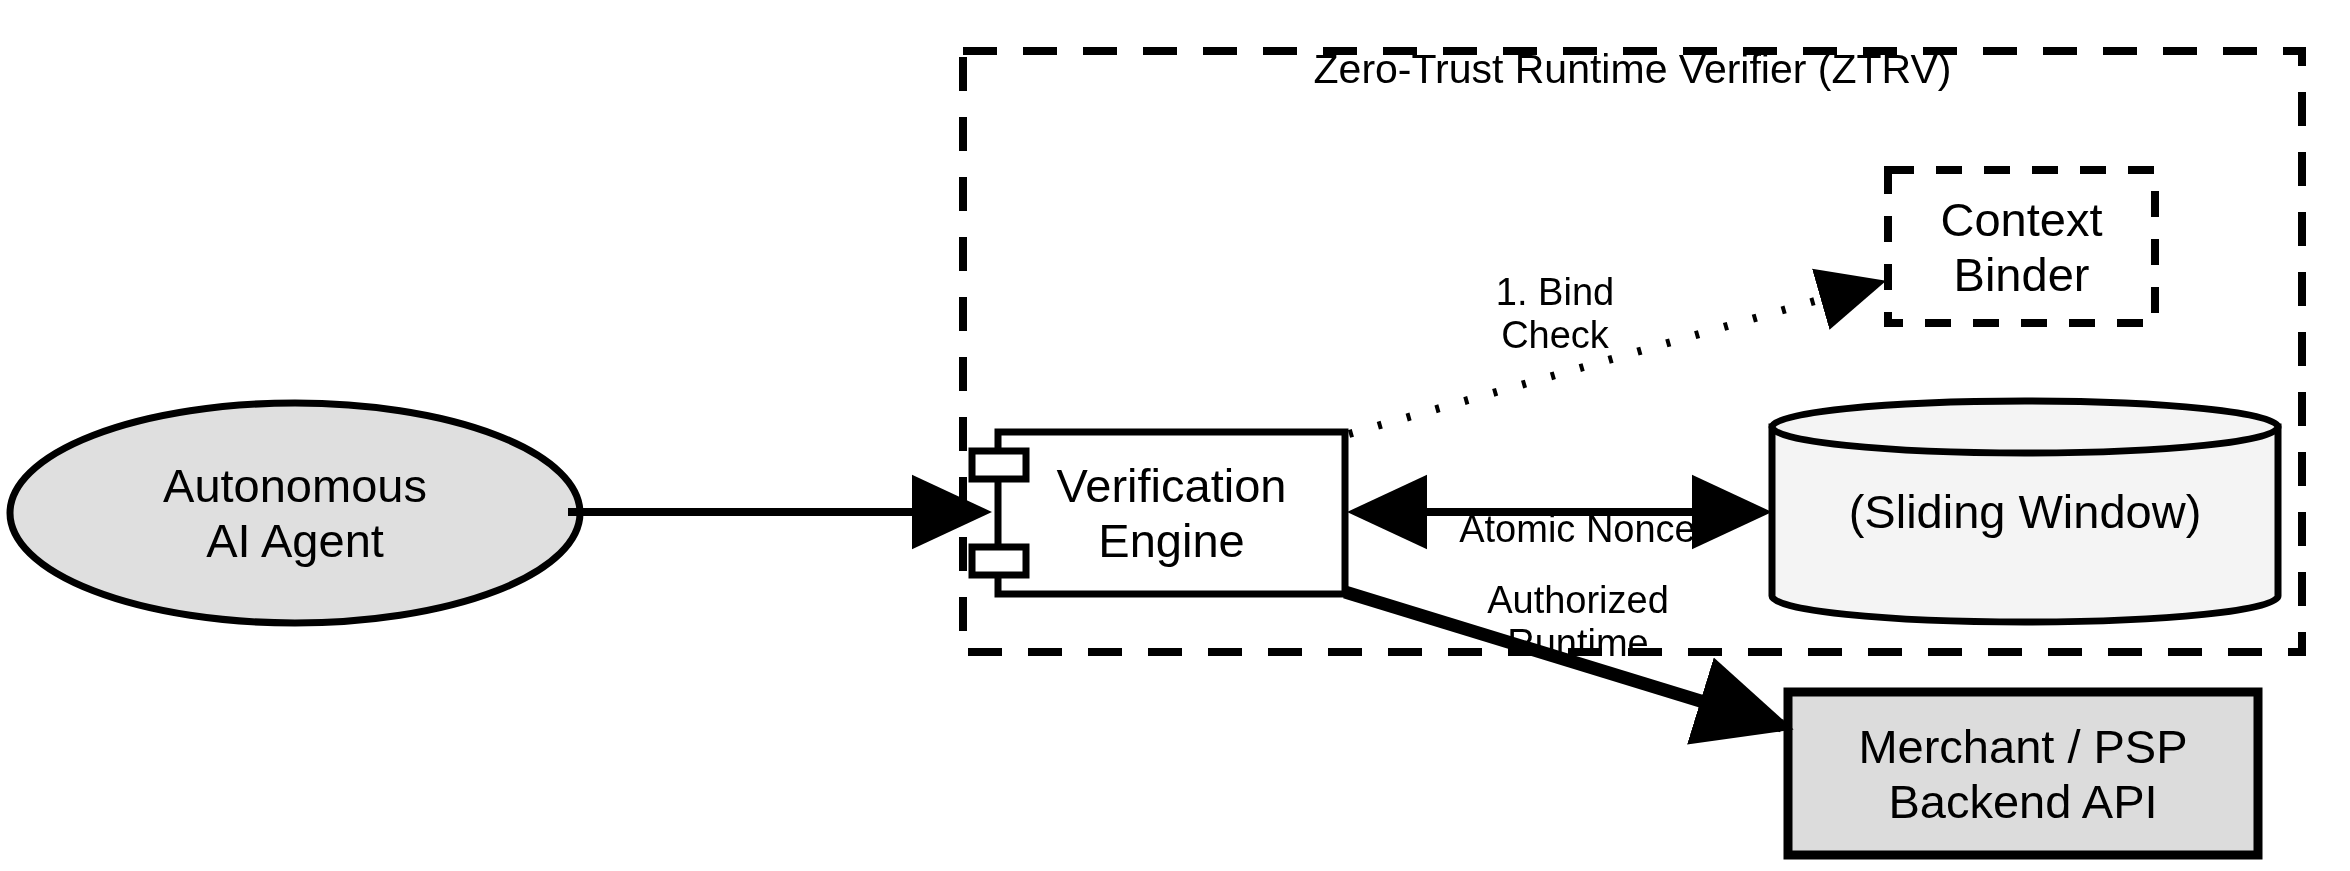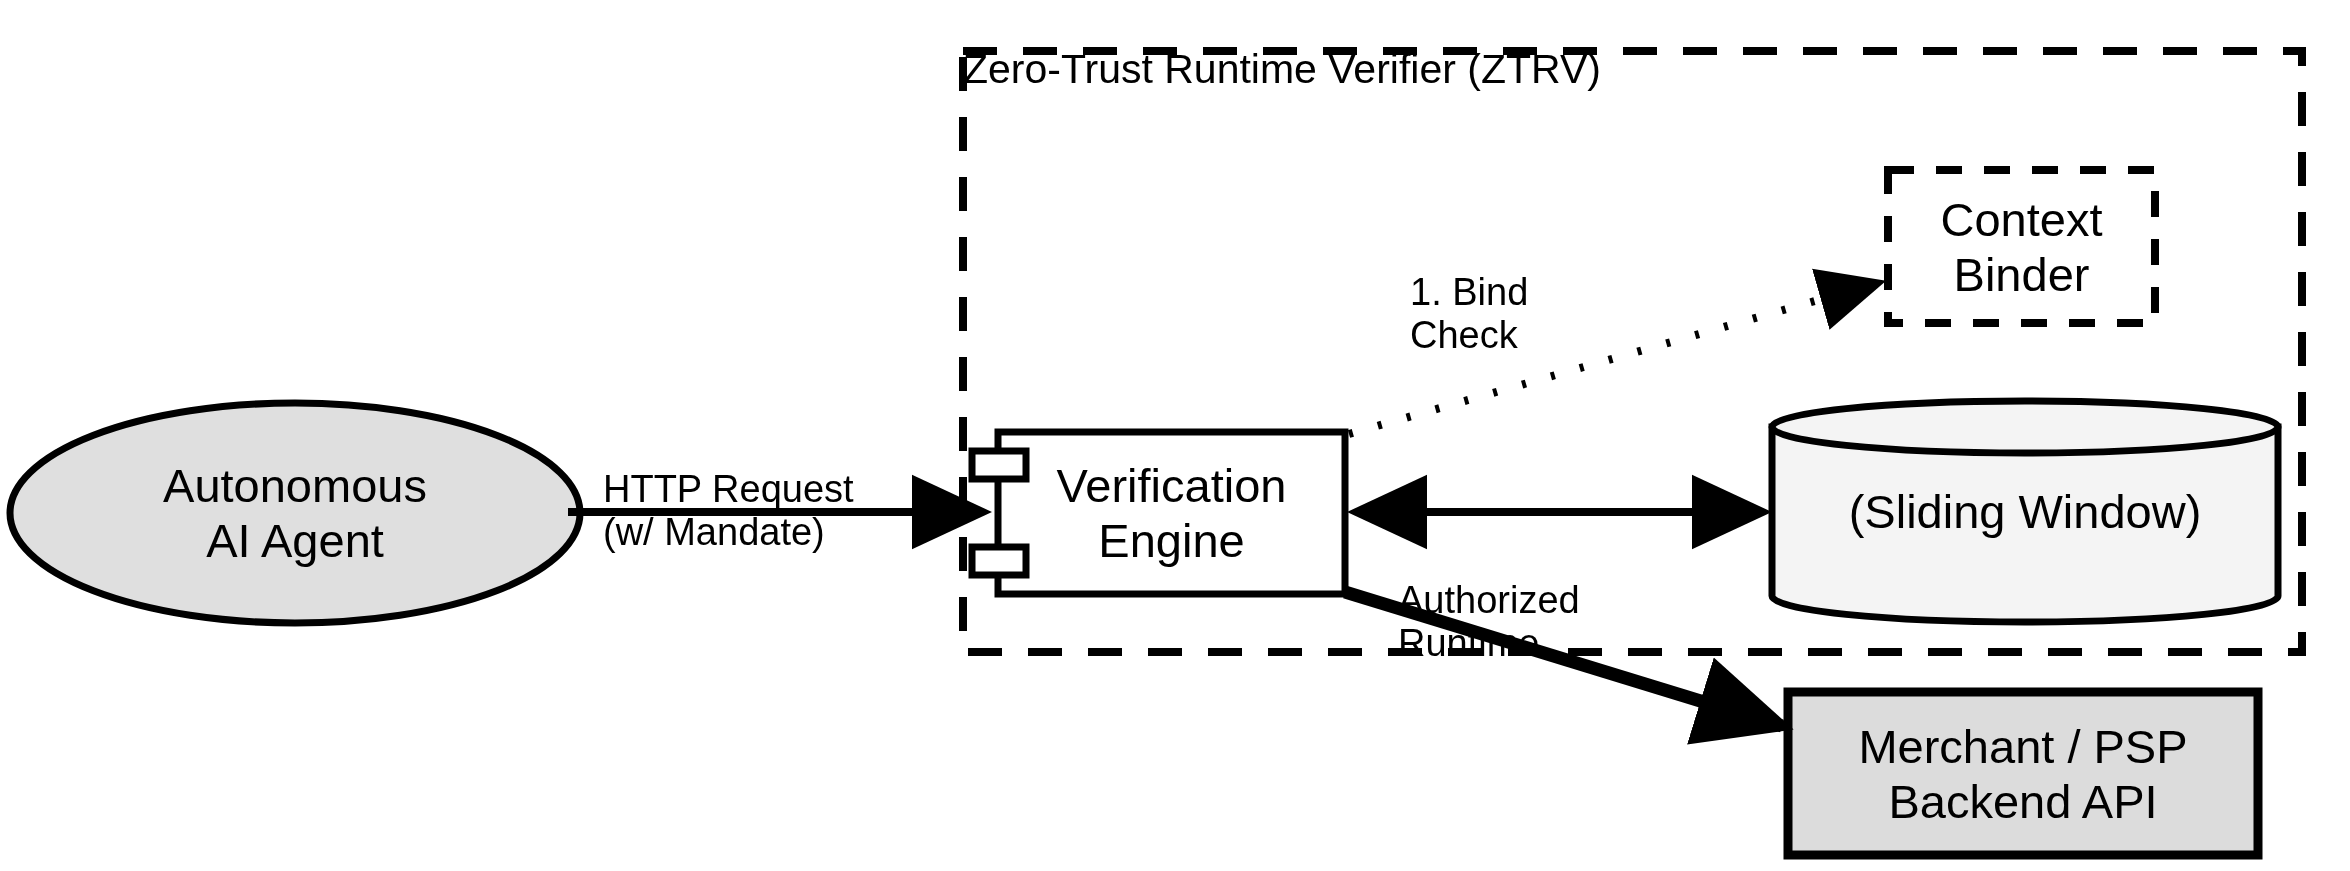--- a/index.html
+++ b/index.html
@@ -20,20 +20,21 @@
   #svg-layer {
     position: absolute;
     left: 0;
     top: 0;
     width: 2350px;
     height: 871px;
   }
   .lbl {
     position: absolute;
     color: #000000;
+    text-align: center;
     line-height: 1.14;
     white-space: pre;
     pointer-events: none;
   }
   .node-label {
     font-size: 47px;
   }
   .edge-label {
     font-size: 38px;
     margin-top: 43px;
@@ -115,21 +116,20 @@
 
   <div class="shape-text node-label" style="left:1772px; top:427px; width:506px; height:169px;">
     <span>(Sliding Window)</span>
   </div>
 
   <div class="shape-text node-label" style="left:1788px; top:692px; width:470px; height:163px;">
     <span>Merchant / PSP</span>
     <span>Backend API</span>
   </div>
 
-  <div class="lbl edge-label" style="left:603px; top:425px; width:400px;"><span>HTTP Request</span><br><span>(w/ Mandate)</span></div>
 
   <div class="lbl edge-label" style="left:1410px; top:228px; width:290px;"><span>1. Bind</span><br><span>Check</span></div>
 
-  <div class="lbl edge-label" style="left:1375px; top:422px; width:405px;"><br></div>
+  <div class="lbl edge-label" style="left:1375px; top:422px; width:405px;"><br><span>Atomic Nonce</span></div>
 
   <div class="lbl edge-label" style="left:1398px; top:536px; width:360px;"><span>Authorized</span><br><span>Runtime</span></div>
 
 </div>
 
 </body></html>

